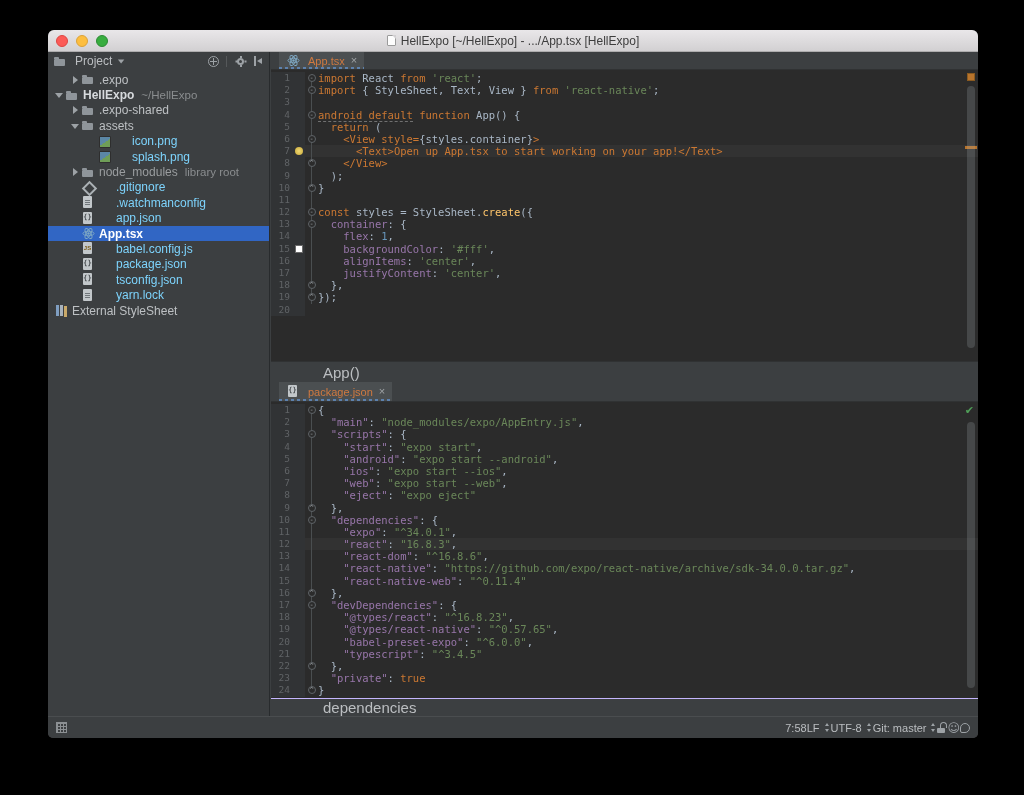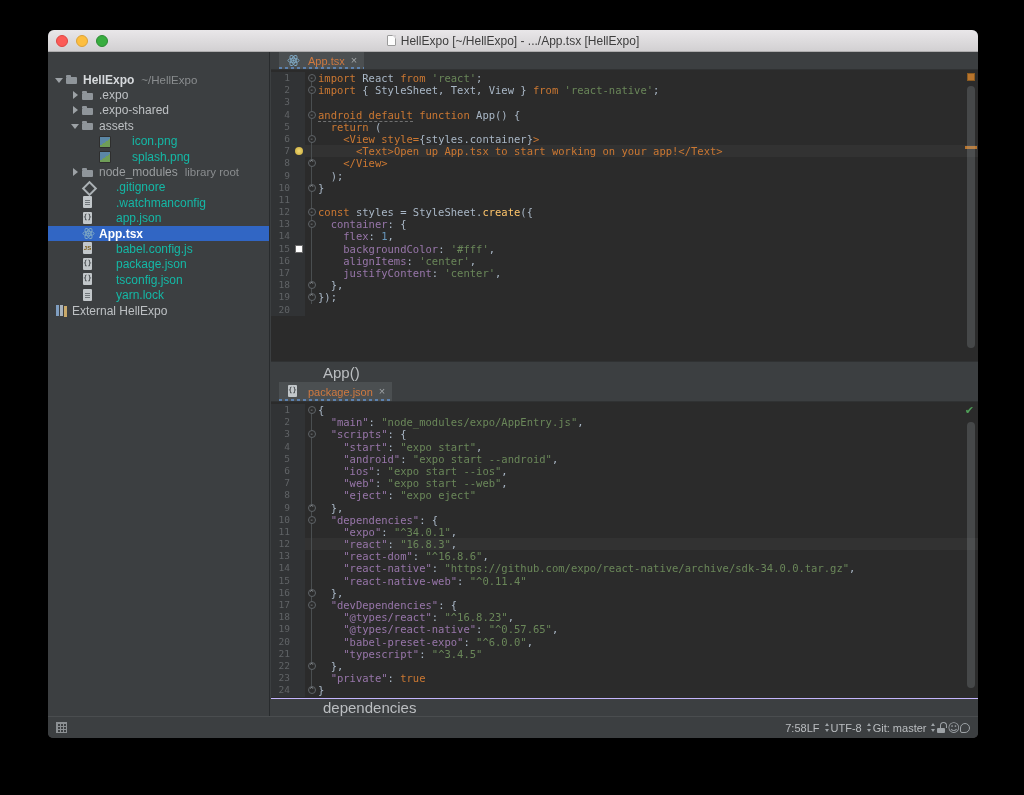--- a/index.html
+++ b/index.html
@@ -51,21 +51,21 @@
   .hide-icon::before { content:""; position:absolute; left:0; top:0; width:2px; height:10px; background:#9da2a6; }
   .hide-icon::after { content:""; position:absolute; left:3px; top:2px;
       border-top:3px solid transparent; border-bottom:3px solid transparent; border-right:5px solid #9da2a6; }
 
   .tree { position:absolute; top:18px; left:0; right:0; bottom:0; font-size:12px; padding-top:2px; }
   .tree-row { height:15.4px; display:flex; align-items:center; color:#bdc0c3; white-space:nowrap; }
   .tree-row.selected { background:#3166c4; color:#ffffff; }
   .tree-row .label { }
   .tree-row.bold .label { font-weight:bold; color:#d7dadd; }
   .tree-row.selected .label { color:#fff; font-weight:bold; }
-  .tree-row.c-orange .label { color:#14b8a6;padding-left:17px; }
+  .tree-row.c-orange .label { color:#7dd3fc;padding-left:17px; }
   .tree-row.c-muted .label { color:#9a9d9f; }
   .tree-row .suffix { color:#8a8d8f; margin-left:7px; font-size:11.5px; }
   .spacer { width:11px; flex:none; }
 
   
   .ticon { width:14px; height:13px; margin-right:4px; position:relative; flex:none; display:inline-block; }
   .i-folder::before { content:""; position:absolute; left:1px; top:4px; width:11px; height:7px; background:#8f959a; border-radius:1px; }
   .i-folder::after { content:""; position:absolute; left:1px; top:2px; width:5px; height:2px; background:#8f959a; border-radius:1px 1px 0 0; }
   .i-image::before { content:""; position:absolute; left:2px; top:1px; width:10px; height:10px;
       background:linear-gradient(145deg,#5b87a6 52%,#6f9e58 52%); border:1px solid #2e2e2e; border-radius:1px; }
@@ -172,31 +172,42 @@
         <span class="light yellow"></span>
         <span class="light green"></span>
       </div>
       <div class="title-wrap">
         <span class="doc-icon"></span>
         <span class="title-text">HellExpo [~/HellExpo] - .../App.tsx [HellExpo]</span>
       </div>
     </div>
 
     <div class="project-panel">
+      <div class="panel-header">
+        <span class="ticon i-folder"></span>
+        <span class="ph-label">Project</span>
+        <span class="arr down small"></span>
+        <span class="ph-right">
+          <span class="locate-icon"></span>
+          <span class="ph-sep"></span>
+          <span class="gear-icon"></span>
+          <span class="hide-icon"></span>
+        </span>
+      </div>
       <div class="tree">
+          <div class="tree-row" style="padding-left: 22px;">
+            <span class="arr right"></span>
+            <span class="ticon i-folder"></span>
+            <span class="label">.expo</span>
+          </div>
           <div class="tree-row bold" style="padding-left: 6px;">
             <span class="arr down"></span>
             <span class="ticon i-folder"></span>
             <span class="label">HellExpo</span>
             <span class="suffix">~/HellExpo</span>
-          </div>
-          <div class="tree-row" style="padding-left: 22px;">
-            <span class="arr right"></span>
-            <span class="ticon i-folder"></span>
-            <span class="label">.expo</span>
           </div>
           <div class="tree-row" style="padding-left: 22px;">
             <span class="arr right"></span>
             <span class="ticon i-folder"></span>
             <span class="label">.expo-shared</span>
           </div>
           <div class="tree-row" style="padding-left: 22px;">
             <span class="arr down"></span>
             <span class="ticon i-folder"></span>
             <span class="label">assets</span>
@@ -261,21 +272,21 @@
             <span class="ticon i-json"></span>
             <span class="label">tsconfig.json</span>
           </div>
           <div class="tree-row c-orange" style="padding-left: 22px;">
             <span class="spacer"></span>
             <span class="ticon i-file"></span>
             <span class="label">yarn.lock</span>
           </div>
           <div class="tree-row" style="padding-left: 6px;">
             <span class="ticon i-lib"></span>
-            <span class="label">External HellExpo</span>
+            <span class="label">External StyleSheet</span>
           </div>
         </div>
     </div>
 
     <div class="editor-zone">
 
       <div class="tabbar tabbar1">
         <span class="tab">
           <span class="ticon i-react">
               <svg viewBox="0 0 14 14" width="13" height="13">

